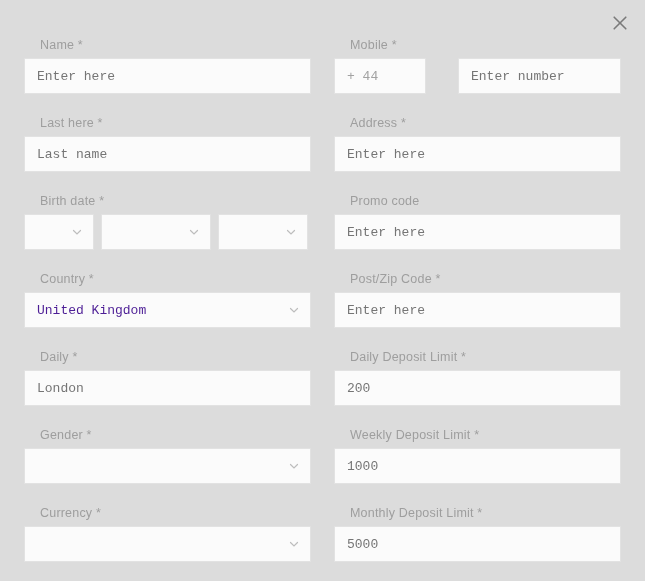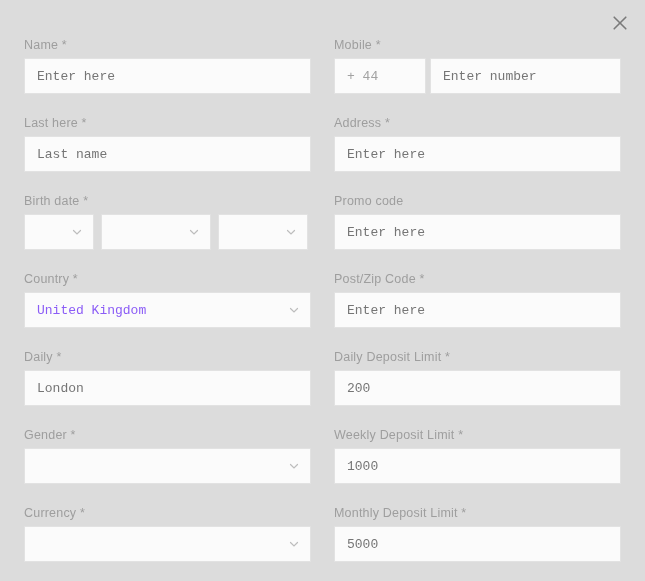--- a/index.html
+++ b/index.html
@@ -55,20 +55,21 @@
   .field { position: relative; }
 
   .field-label {
     display: block;
     font-size: 12.5px;
     color: #9e9e9e;
     letter-spacing: .2px;
     line-height: 14px;
     margin-bottom: 6px;
     white-space: nowrap;
+    margin-left: 16px;
   }
 
   
   .control {
     box-sizing: border-box;
     height: 36px;
     background: #fbfbfb;
     border: 1px solid #e2e2e2;
     border-radius: 1px;
     font-family: Liberation Mono, monospace;
@@ -85,38 +86,38 @@
     line-height: 34px;
   }
 
   
   .select {
     position: relative;
     padding-right: 28px;
     justify-content: flex-start;
   }
   .select .sel-value {
-    color: #8b5cf6;
+    color: #4c1d95;
     white-space: nowrap;
     overflow: hidden;
   }
   .chev {
     position: absolute;
     right: 10px;
     top: 50%;
     transform: translateY(-50%);
     width: 12px;
     height: 12px;
     display: block;
   }
 
   
   .mobile-row {
     display: flex;
-    gap: 4px;
+    gap: 32px;
   }
   .mobile-prefix { width: 92px; flex: 0 0 92px; }
   .mobile-number { flex: 1 1 auto; }
 
   
   .birth-row {
     display: flex;
     gap: 7px;
   }
   .bd-day   { width: 70px;  flex: 0 0 70px; }

